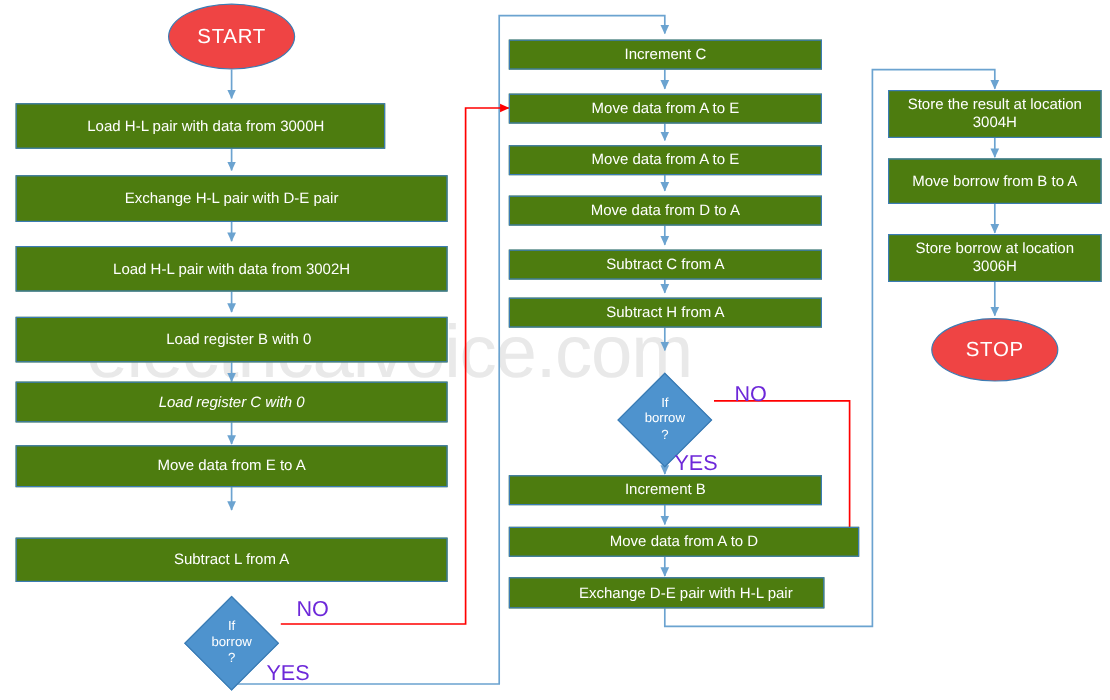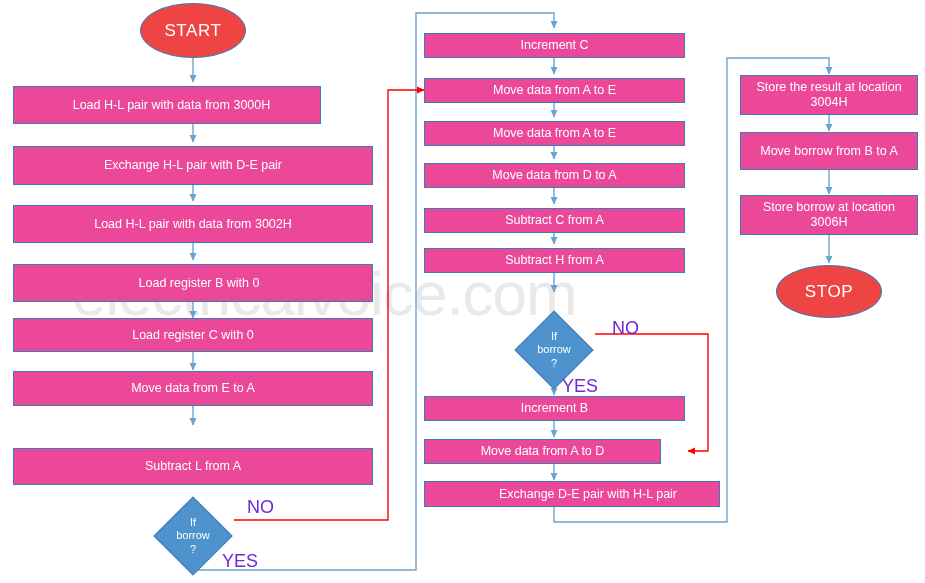--- a/index.html
+++ b/index.html
@@ -45,21 +45,21 @@
     position:absolute;
     box-sizing:border-box;
     display:flex;
     align-items:center;
     justify-content:center;
     text-align:center;
     color:#ffffff;
     z-index:3;
   }
   .proc{
-    background:#ec4899;
+    background:#4d7c0f;
     border:1px solid #3b7cb4;
     font-size:12.5px;
     line-height:15px;
     padding:2px 6px;
   }
   .term{
     background:#ef4444;
     border:1px solid #3b7cb4;
     border-radius:50%;
     font-size:17px;
@@ -164,21 +164,21 @@
   </div>
 
   <div class="node proc" style="left:13px;top:205px;width:360px;height:38px;">
     <span>Load H-L pair with data from 3002H</span>
   </div>
 
   <div class="node proc" style="left:13px;top:264px;width:360px;height:38px;padding-left:18px;">
     <span>Load register B with 0</span>
   </div>
 
-  <div class="node proc" style="left:13px;top:318px;width:360px;height:34px;">
+  <div class="node proc" style="left:13px;top:318px;width:360px;height:34px;font-style:italic;">
     <span>Load register C with 0</span>
   </div>
 
   <div class="node proc" style="left:13px;top:371px;width:360px;height:35px;">
     <span>Move data from E to A</span>
   </div>
 
   <div class="node proc" style="left:13px;top:429px;width:360px;height:37px;margin-top:19px;">
     <span>Subtract L from A</span>
   </div>
@@ -228,25 +228,25 @@
     </div>
   </div>
 
   <div class="elabel" style="left:612px;top:318px;">NO</div>
   <div class="elabel" style="left:562px;top:376px;">YES</div>
 
   <div class="node proc" style="left:424px;top:396px;width:261px;height:25px;">
     <span>Increment B</span>
   </div>
 
-  <div class="node proc" style="left:424px;top:439px;width:237px;height:25px;">
+  <div class="node proc" style="left:424px;top:439px;width:292px;height:25px;">
     <span>Move data from A to D</span>
   </div>
 
-  <div class="node proc" style="left:424px;top:481px;width:296px;height:26px;padding-left:38px;">
+  <div class="node proc" style="left:424px;top:481px;width:263px;height:26px;padding-left:38px;">
     <span>Exchange D-E pair with H-L pair</span>
   </div>
 
   <div class="node proc" style="left:740px;top:75px;width:178px;height:40px;">
     <span>Store the result at location 3004H</span>
   </div>
 
   <div class="node proc" style="left:740px;top:132px;width:178px;height:38px;justify-content:center;">
     <span>Move borrow from B to A</span>
   </div>

